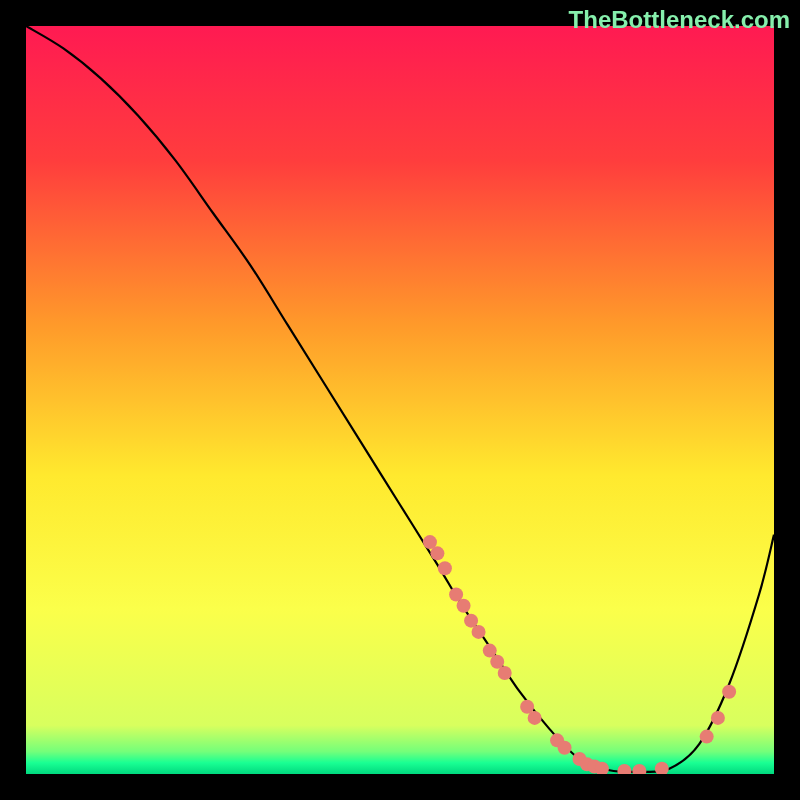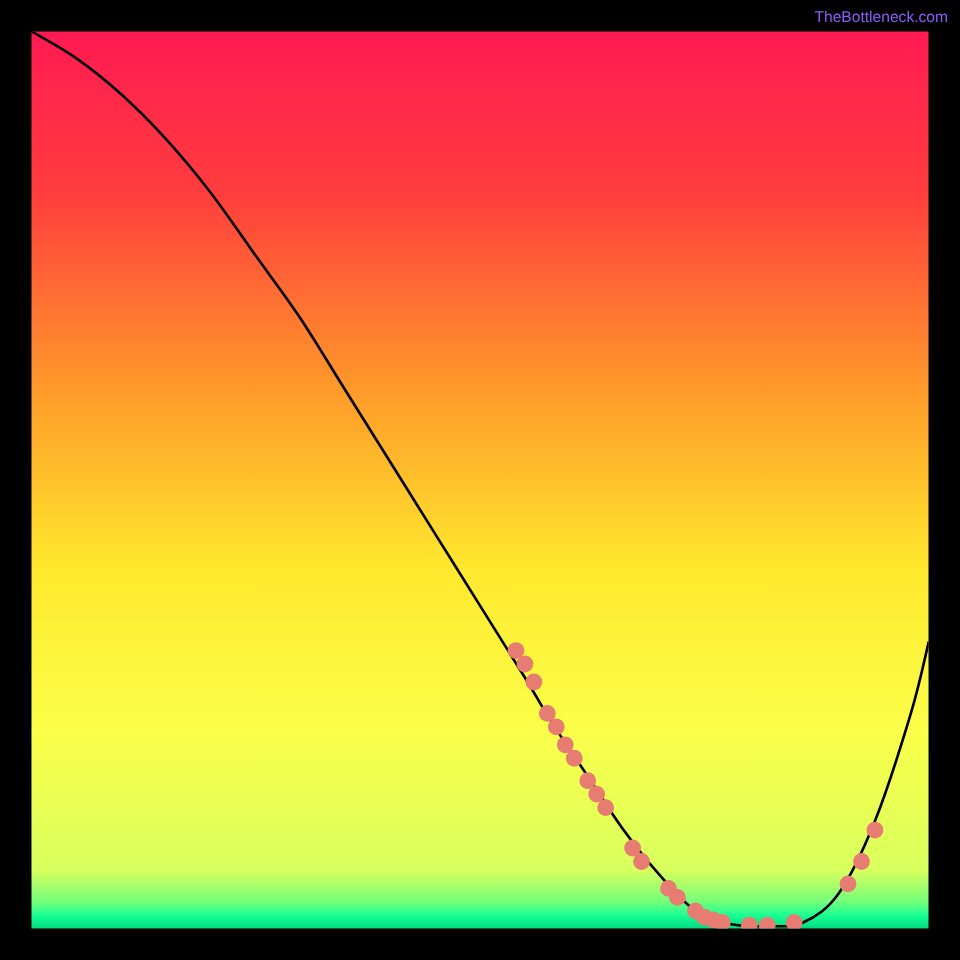--- a/index.html
+++ b/index.html
@@ -1,17 +1,17 @@
 <!DOCTYPE html>
 <html><head>
 <meta charset="utf-8">
 <style>
   * { margin: 0; padding: 0; box-sizing: border-box; }
   body { width: 800px; height: 800px; background: #000; position: relative; font-family: Arial, sans-serif; }
-  .watermark { position: absolute; top: 6px; right: 10px; color: #8b5cf6; font-size: 13px; font-weight: normal; z-index: 10; }
+  .watermark { position: absolute; top: 6px; right: 10px; color: #86efac; font-size: 24px; font-weight: bold; z-index: 10; }
   .plot-area { position: absolute; top: 26px; left: 26px; width: 748px; height: 748px; overflow: hidden; }
   .gradient-bg { position: absolute; inset: 0; }
   .curve-layer { position: absolute; inset: 0; }
   .points-layer { position: absolute; inset: 0; }
 </style>
 </head>
 <body>
 
 <div class="watermark">TheBottleneck.com</div>
 

